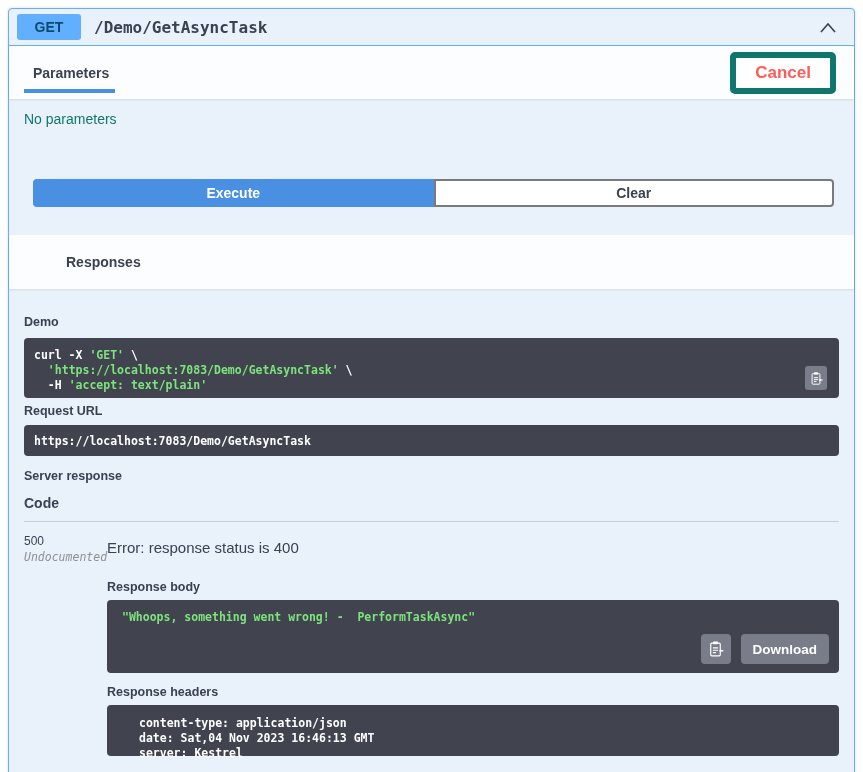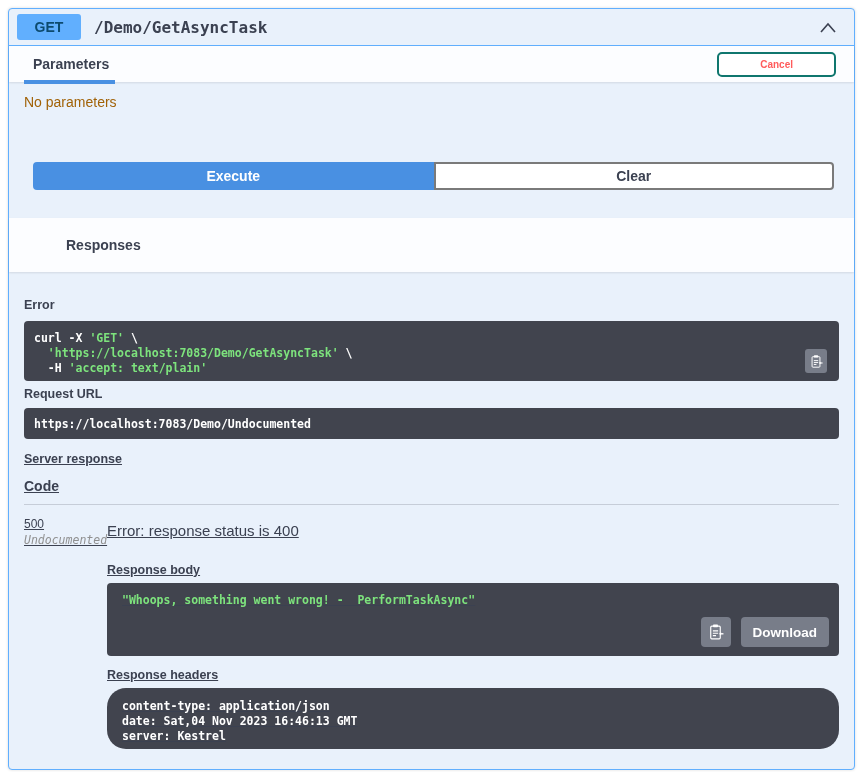--- a/index.html
+++ b/index.html
@@ -36,92 +36,92 @@
   .collapse-btn { margin-left: auto; background: none; border: none; cursor: pointer; padding: 2px; }
 
   
   .section-header {
     background: rgba(255,255,255,.85);
     box-shadow: 0 1px 2px rgba(0,0,0,.1);
     display: flex; align-items: center; justify-content: space-between;
     padding: 0 18px 0 15px;
     position: relative;
   }
-  .params-header { height: 36px; }
+  .params-header { height: 53px; }
   .responses-header { height: 54px; padding-left: 48px; }
   .section-title { font-size: 14px; font-weight: 700; color: #3b4151; }
   .tab-item { position: relative; margin-left: 9px; cursor: pointer; }
   .tab-item::after {
     content: ""; position: absolute; left: -9px; bottom: -11px;
     width: 91px; height: 4px; background: #4990e2;
   }
   .cancel-btn {
-    background: #fff; border: 2px solid #0f766e; color: #ff5b5b;
-    font-size: 10px; font-weight: 700; font-family: "Liberation Sans", sans-serif;
-    border-radius: 5px; padding: 5px 41px; cursor: pointer;
+    background: #fff; border: 6px solid #0f766e; color: #ff5b5b;
+    font-size: 17px; font-weight: 700; font-family: "Liberation Sans", sans-serif;
+    border-radius: 5px; padding: 5px 19px; cursor: pointer;
   }
 
   
   .params-body { padding: 12px 15px 28px; }
-  .no-params { font-size: 14px; color: #a16207; margin-bottom: 52px; }
+  .no-params { font-size: 14px; color: #0f766e; margin-bottom: 52px; }
   .execute-row { display: flex; margin: 0 5px 0 9px; }
   .execute-row button {
     flex: 1; height: 28px; font-size: 14px; font-weight: 700;
     font-family: "Liberation Sans", sans-serif; cursor: pointer;
   }
   .btn-execute {
     background: #4990e2; border: 2px solid #4990e2; color: #fff;
     border-radius: 4px 0 0 4px;
   }
   .btn-clear {
     background: #fff; border: 2px solid #7a7a7a; color: #3b4151;
     border-radius: 0 4px 4px 0;
   }
 
   
   .responses-body { padding: 6px 15px 20px; }
   .block-label { font-size: 12.5px; font-weight: 700; color: #3b4151; }
   .curl-label { margin: 20px 0 9px; }
   .requrl-label { margin: 6px 0 7px; }
-  .server-resp-label { margin: 13px 0 0; text-decoration: underline; }
+  .server-resp-label { margin: 13px 0 0; }
 
   .code-block {
     background: #41444e; border-radius: 4px; position: relative;
     color: #fff;
     font-family: "DejaVu Sans Mono", monospace;
     font-size: 11.5px; font-weight: 700; line-height: 15px;
   }
   .code-block pre { margin: 0; white-space: pre; font: inherit; }
   .str { color: #7de37d; }
   .green-text { color: #7de37d; }
 
   .curl-block { padding: 10px; height: 60px; }
   .url-block { padding: 9px 10px; height: 31px; margin-bottom: 11px; }
-  .headers-block { padding: 11px 15px; height: 61px; border-radius: 19px; }
+  .headers-block { padding: 11px 32px; height: 51px; }
 
   .copy-btn-sm {
     position: absolute; right: 12px; bottom: 8px;
     width: 22px; height: 24px; border: none; border-radius: 3px;
     background: #787d89; cursor: pointer;
     display: flex; align-items: center; justify-content: center;
   }
   .block-controls { position: absolute; right: 10px; bottom: 9px; display: flex; gap: 10px; }
   .copy-btn-lg {
     width: 30px; height: 30px; border: none; border-radius: 4px;
     background: #787d89; cursor: pointer;
     display: flex; align-items: center; justify-content: center;
   }
   .download-btn {
     height: 30px; padding: 0 12px; border: none; border-radius: 4px;
     background: #787d89; color: #fff; font-size: 13.5px; font-weight: 700;
     font-family: "Liberation Sans", sans-serif; cursor: pointer;
   }
 
   
-  .resp-table { margin-top: 12px; text-decoration: underline; }
+  .resp-table { margin-top: 12px; }
   .resp-thead, .resp-row { display: grid; grid-template-columns: 83px 1fr; }
   .resp-thead { padding-bottom: 10px; border-bottom: 1px solid rgba(59,65,81,.2); }
   .col-code-header { font-size: 14px; font-weight: 700; }
   .col-details-header { font-size: 12px; font-weight: 700; padding-top: 3px; }
   .resp-row { padding-top: 12px; }
   .status-code { font-size: 12px; color: #3b4151; }
   .undocumented {
     font-family: "DejaVu Sans Mono", monospace; font-style: italic;
     font-size: 11.5px; color: #909090; margin-top: 2px;
   }
@@ -163,41 +163,41 @@
       <button class="btn-clear">Clear</button>
     </div>
   </div>
 
   <div class="section-header responses-header">
     <span class="section-title" style="margin-left:9px">Responses</span>
   </div>
 
   <div class="responses-body">
 
-    <div class="block-label curl-label">Error</div>
+    <div class="block-label curl-label">Demo</div>
     <div class="code-block curl-block">
       <pre><span>curl -X </span><span class="str">'GET'</span><span> \
   </span><span class="str">'https://localhost:7083/Demo/GetAsyncTask'</span><span> \
   -H </span><span class="str">'accept: text/plain'</span></pre>
       <button class="copy-btn-sm">
         <span>
           <svg width="14" height="15" viewBox="0 0 16 17" fill="none" stroke="#fff" stroke-width="1.1">
             <rect x="3.5" y="3" width="9" height="12" rx="1"></rect>
             <rect x="5.7" y="1.4" width="4.6" height="2.6" rx="0.6" fill="#fff" stroke="none"></rect>
             <path d="M5.5 7.5h5M5.5 9.7h5M5.5 11.9h3"></path>
             <path d="M15.5 10.2h-3.4" stroke-width="1.3"></path>
             <path d="M13.3 8.7 L11.4 10.2 L13.3 11.7 Z" fill="#fff" stroke="none"></path>
           </svg>
         </span>
       </button>
     </div>
 
     <div class="block-label requrl-label">Request URL</div>
     <div class="code-block url-block">
-      <pre>https://localhost:7083/Demo/Undocumented</pre>
+      <pre>https://localhost:7083/Demo/GetAsyncTask</pre>
     </div>
 
     <div class="block-label server-resp-label">Server response</div>
 
     <div class="resp-table">
       <div class="resp-thead">
         <div class="col-code-header">Code</div>
       </div>
       <div class="resp-row">
         <div>

